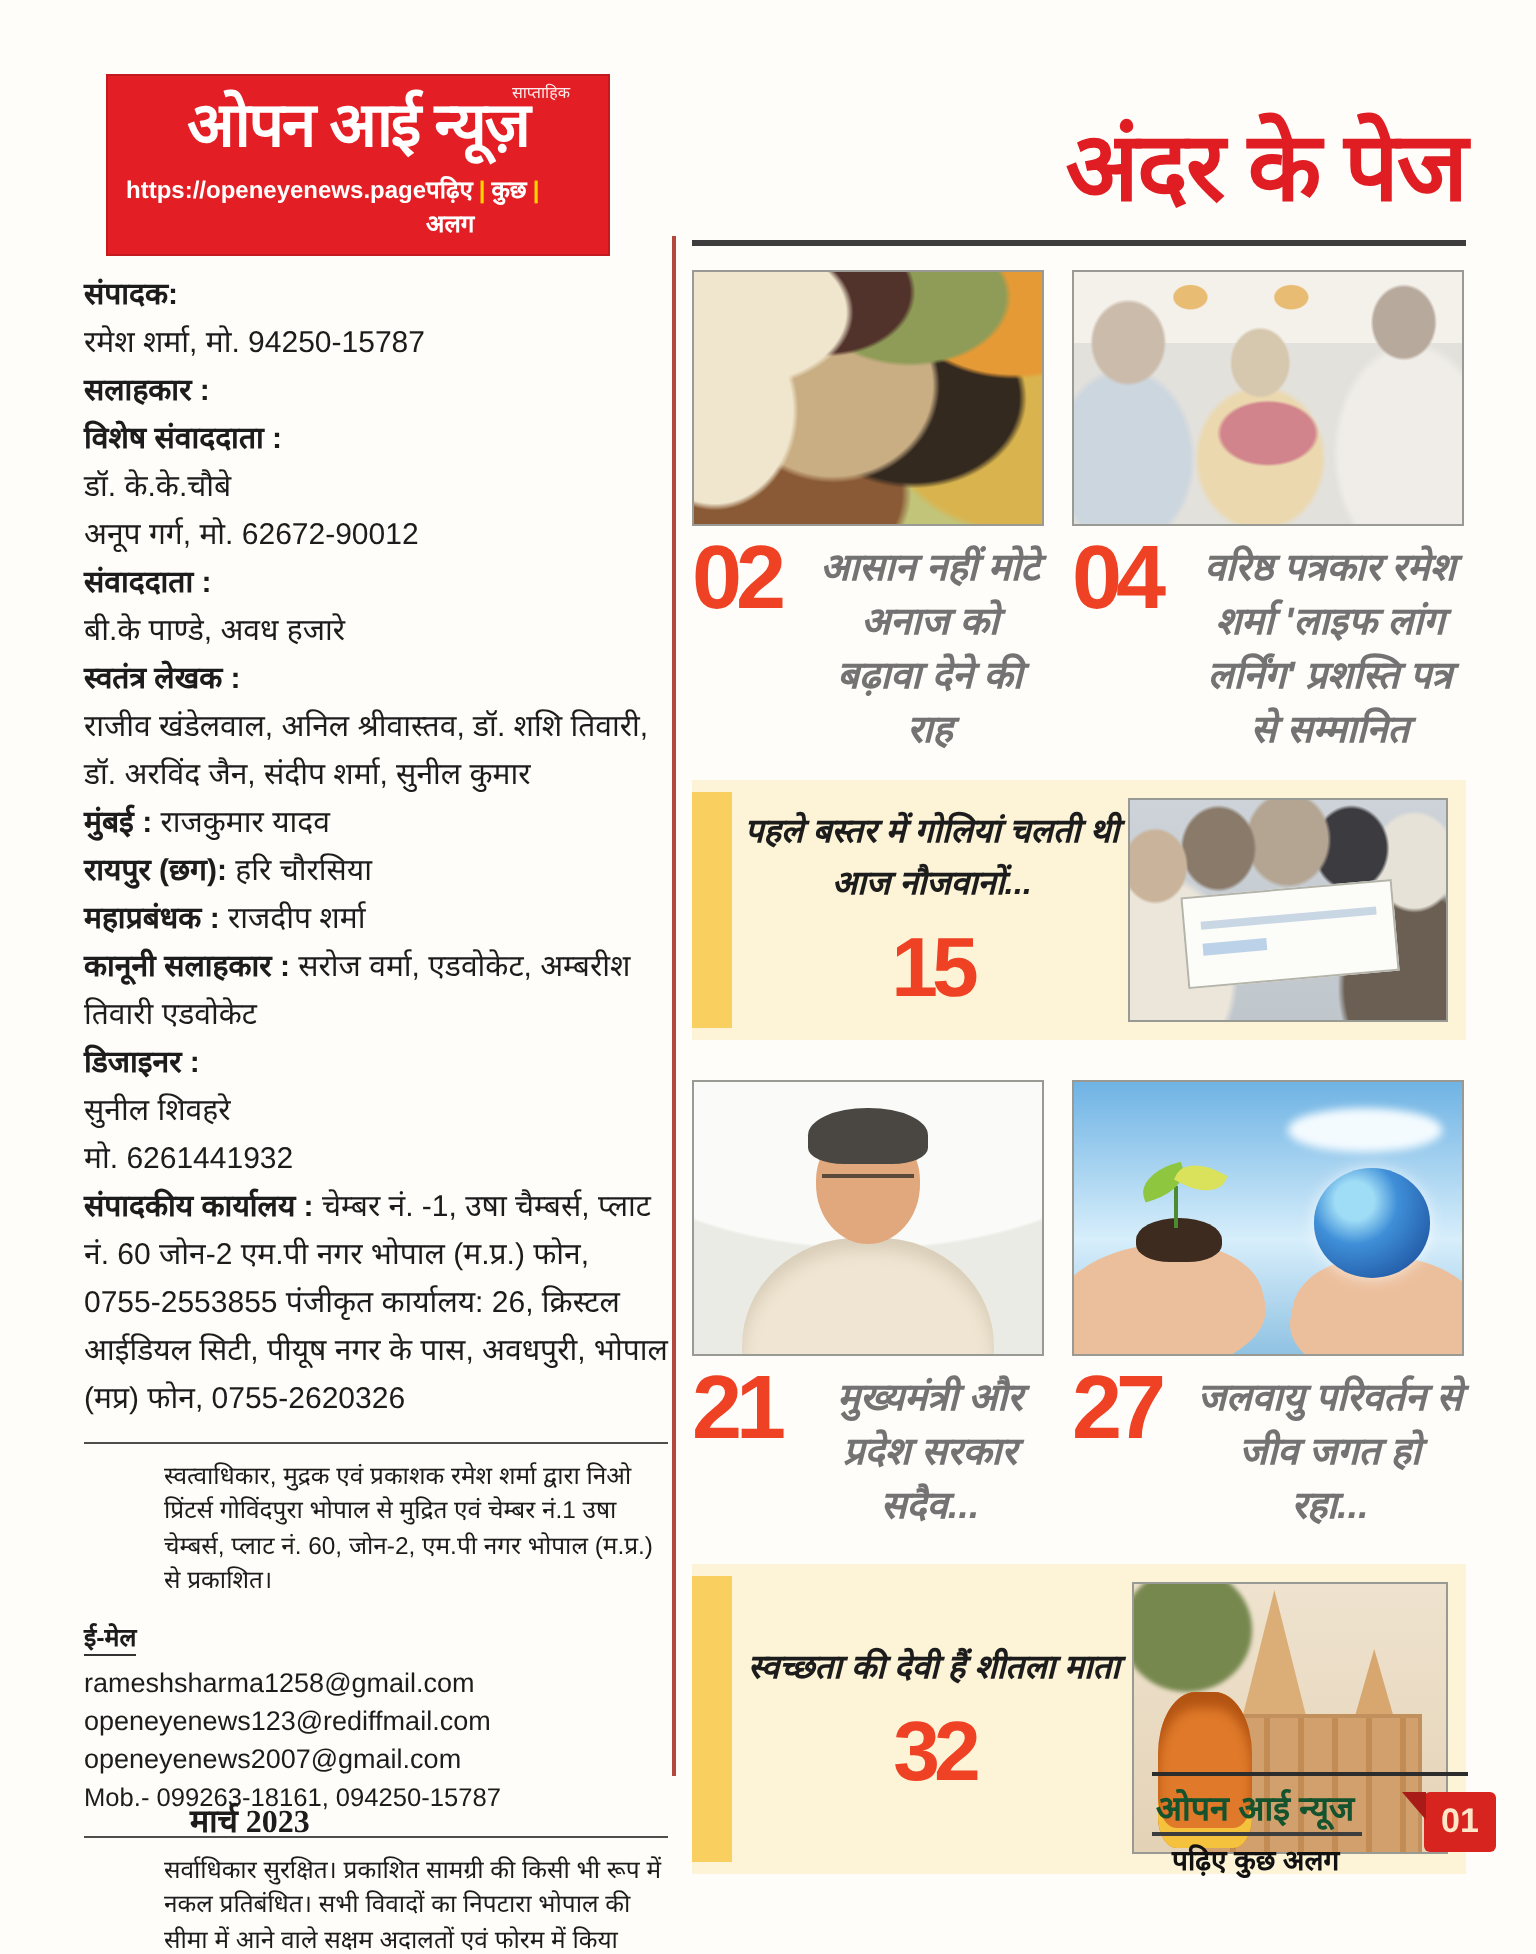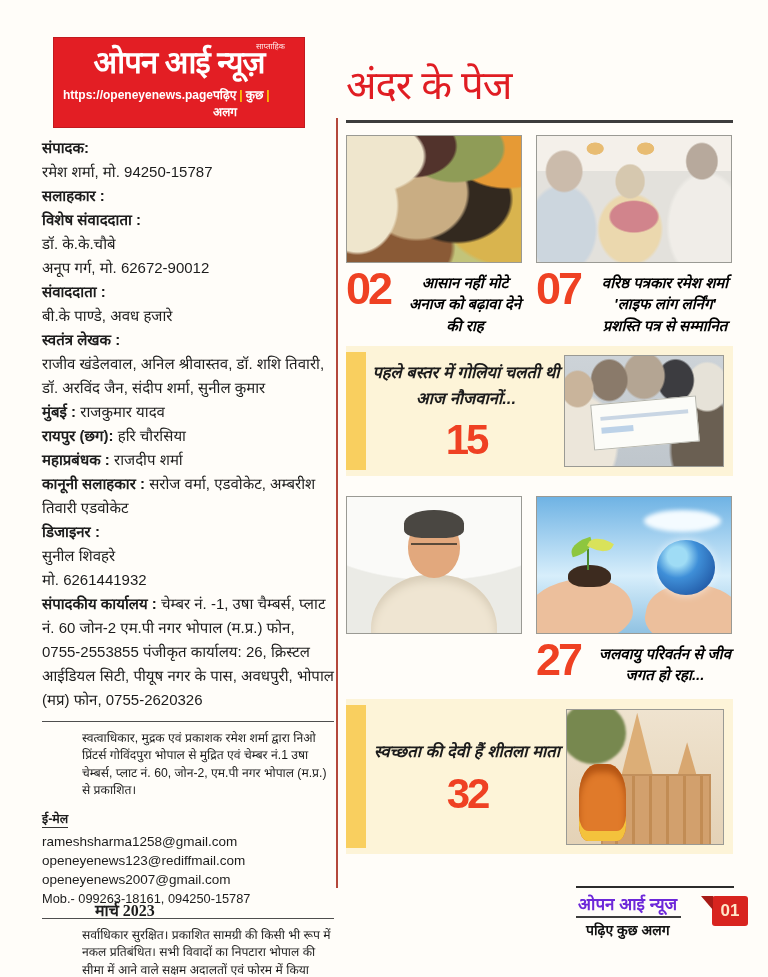--- a/index.html
+++ b/index.html
@@ -21,46 +21,46 @@
   .smalltxt{font-size:12.2px;line-height:17.5px;margin-left:40px;}
   .email-head{display:inline-block;font-size:12.5px;font-weight:bold;border-bottom:1.5px solid #333;
               margin:10px 0 4px;}
   .email-line{font-size:13.5px;line-height:19px;}
   .mob-line{font-size:12.8px;line-height:20px;}
   .issue-date{position:absolute;left:95px;top:899px;font-size:16px;font-weight:bold;
               font-family:"Liberation Serif","DejaVu Serif",serif;text-align:center;}
   .v-divider{position:absolute;left:336px;top:118px;width:2px;height:770px;background:#b4483c;}
   
   .right-col{position:absolute;left:346px;top:56px;width:387px;}
-  .toc-title{color:#e01d23;font-weight:normal;font-size:40px;line-height:58px;text-align:left;
+  .toc-title{color:#e01d23;font-weight:bold;font-size:48px;line-height:58px;text-align:right;
              letter-spacing:-1px;}
   .toc-rule{border:none;border-top:3px solid #3d3d3d;margin:6px 0 0;}
   .toc-row{display:flex;gap:14px;margin-top:12px;}
   .cell-a{width:176px;}
   .cell-b{width:196px;}
   .thumb{position:relative;border:1px solid #9a9a94;overflow:hidden;box-sizing:border-box;}
   .h128{height:128px;} .h138{height:138px;}
   .cap-row{display:flex;margin-top:5px;}
   .pagenum{font-size:45px;font-weight:bold;color:#ef4123;line-height:0.95;letter-spacing:-3px;
            width:62px;flex:none;}
-  .caption{flex:1;font-size:15px;font-weight:bold;font-style:italic;text-align:center;
-           line-height:1.42;padding-top:4px;color:#000000;}
+  .caption{flex:1;font-size:19px;font-weight:bold;font-style:italic;text-align:center;
+           line-height:1.42;padding-top:4px;color:#737373;}
   .banner{position:relative;margin-top:10px;background:#fdf4d8;display:flex;align-items:center;}
   .banner .stripe{position:absolute;left:0;top:6px;bottom:6px;width:20px;background:#f9cf5f;}
   .banner-main{flex:1;text-align:center;padding:6px 4px 6px 26px;}
   .banner-text{font-size:16.5px;font-weight:bold;font-style:italic;line-height:1.55;color:#1c1c1c;}
   .banner-num{font-size:42px;font-weight:bold;color:#ef4123;letter-spacing:-3px;line-height:1;
               margin-top:8px;}
   .banner-photo{flex:none;margin:9px 9px 9px 0;}
   .w160{width:160px;height:112px;} .w158{width:158px;height:136px;}
   .bh130{height:130px;} .bh155{height:155px;}
   
   .footer-right{position:absolute;left:576px;top:886px;width:158px;border-top:2px solid #2c2c2c;
                 padding-top:4px;}
-  .footer-brand{font-size:17px;font-weight:bold;color:#6d28d9;border-bottom:2px solid #3d3d3d;
+  .footer-brand{font-size:17px;font-weight:bold;color:#14532d;border-bottom:2px solid #3d3d3d;
                 display:inline-block;padding:0 4px 1px 2px;}
   .footer-tagline{font-size:14px;font-weight:bold;color:#111;padding:2px 0 0 10px;}
   .page-badge{position:absolute;right:-14px;top:8px;width:36px;height:30px;background:#d8241f;
               color:#ffe6c8;font-size:17px;font-weight:bold;text-align:center;line-height:30px;
               border-radius:3px;}
   .page-badge::before{content:"";position:absolute;left:-11px;top:0;border-style:solid;
               border-width:0 12px 14px 0;border-color:transparent #a81b17 transparent transparent;}
   
   .img-seeds{background:
     radial-gradient(95px 62px at 12% 16%,#efe6cd 0 58%,transparent 62%),
@@ -201,21 +201,21 @@
       <div class="cell-a">
         <div class="thumb h128 img-seeds"></div>
         <div class="cap-row">
           <div class="pagenum">02</div>
           <div class="caption">आसान नहीं मोटे अनाज को बढ़ावा देने की राह</div>
         </div>
       </div>
       <div class="cell-b">
         <div class="thumb h128 img-award"></div>
         <div class="cap-row">
-          <div class="pagenum">07</div>
+          <div class="pagenum">04</div>
           <div class="caption">वरिष्ठ पत्रकार रमेश शर्मा 'लाइफ लांग लर्निंग' प्रशस्ति पत्र से सम्मानित</div>
         </div>
       </div>
     </div>
 
     <div class="banner bh130">
       <div class="stripe"></div>
       <div class="banner-main">
         <div class="banner-text">पहले बस्तर में गोलियां चलती थी आज नौजवानों...</div>
         <div class="banner-num">15</div>
@@ -228,20 +228,24 @@
       </div>
     </div>
 
     <div class="toc-row" style="margin-top:20px;">
       <div class="cell-a">
         <div class="thumb h138 img-cm">
           <div class="cm-shirt"></div>
             <div class="cm-face"></div>
             <div class="cm-hair"></div>
             <div class="cm-glasses"></div>
+        </div>
+        <div class="cap-row">
+          <div class="pagenum">21</div>
+          <div class="caption">मुख्यमंत्री और प्रदेश सरकार सदैव...</div>
         </div>
       </div>
       <div class="cell-b">
         <div class="thumb h138 img-earth">
           <div class="cloud1"></div>
             <div class="hand-l"></div>
             <div class="hand-r"></div>
           <div class="soil"></div>
             <div class="stem"></div>
             <div class="leaf1"></div>

